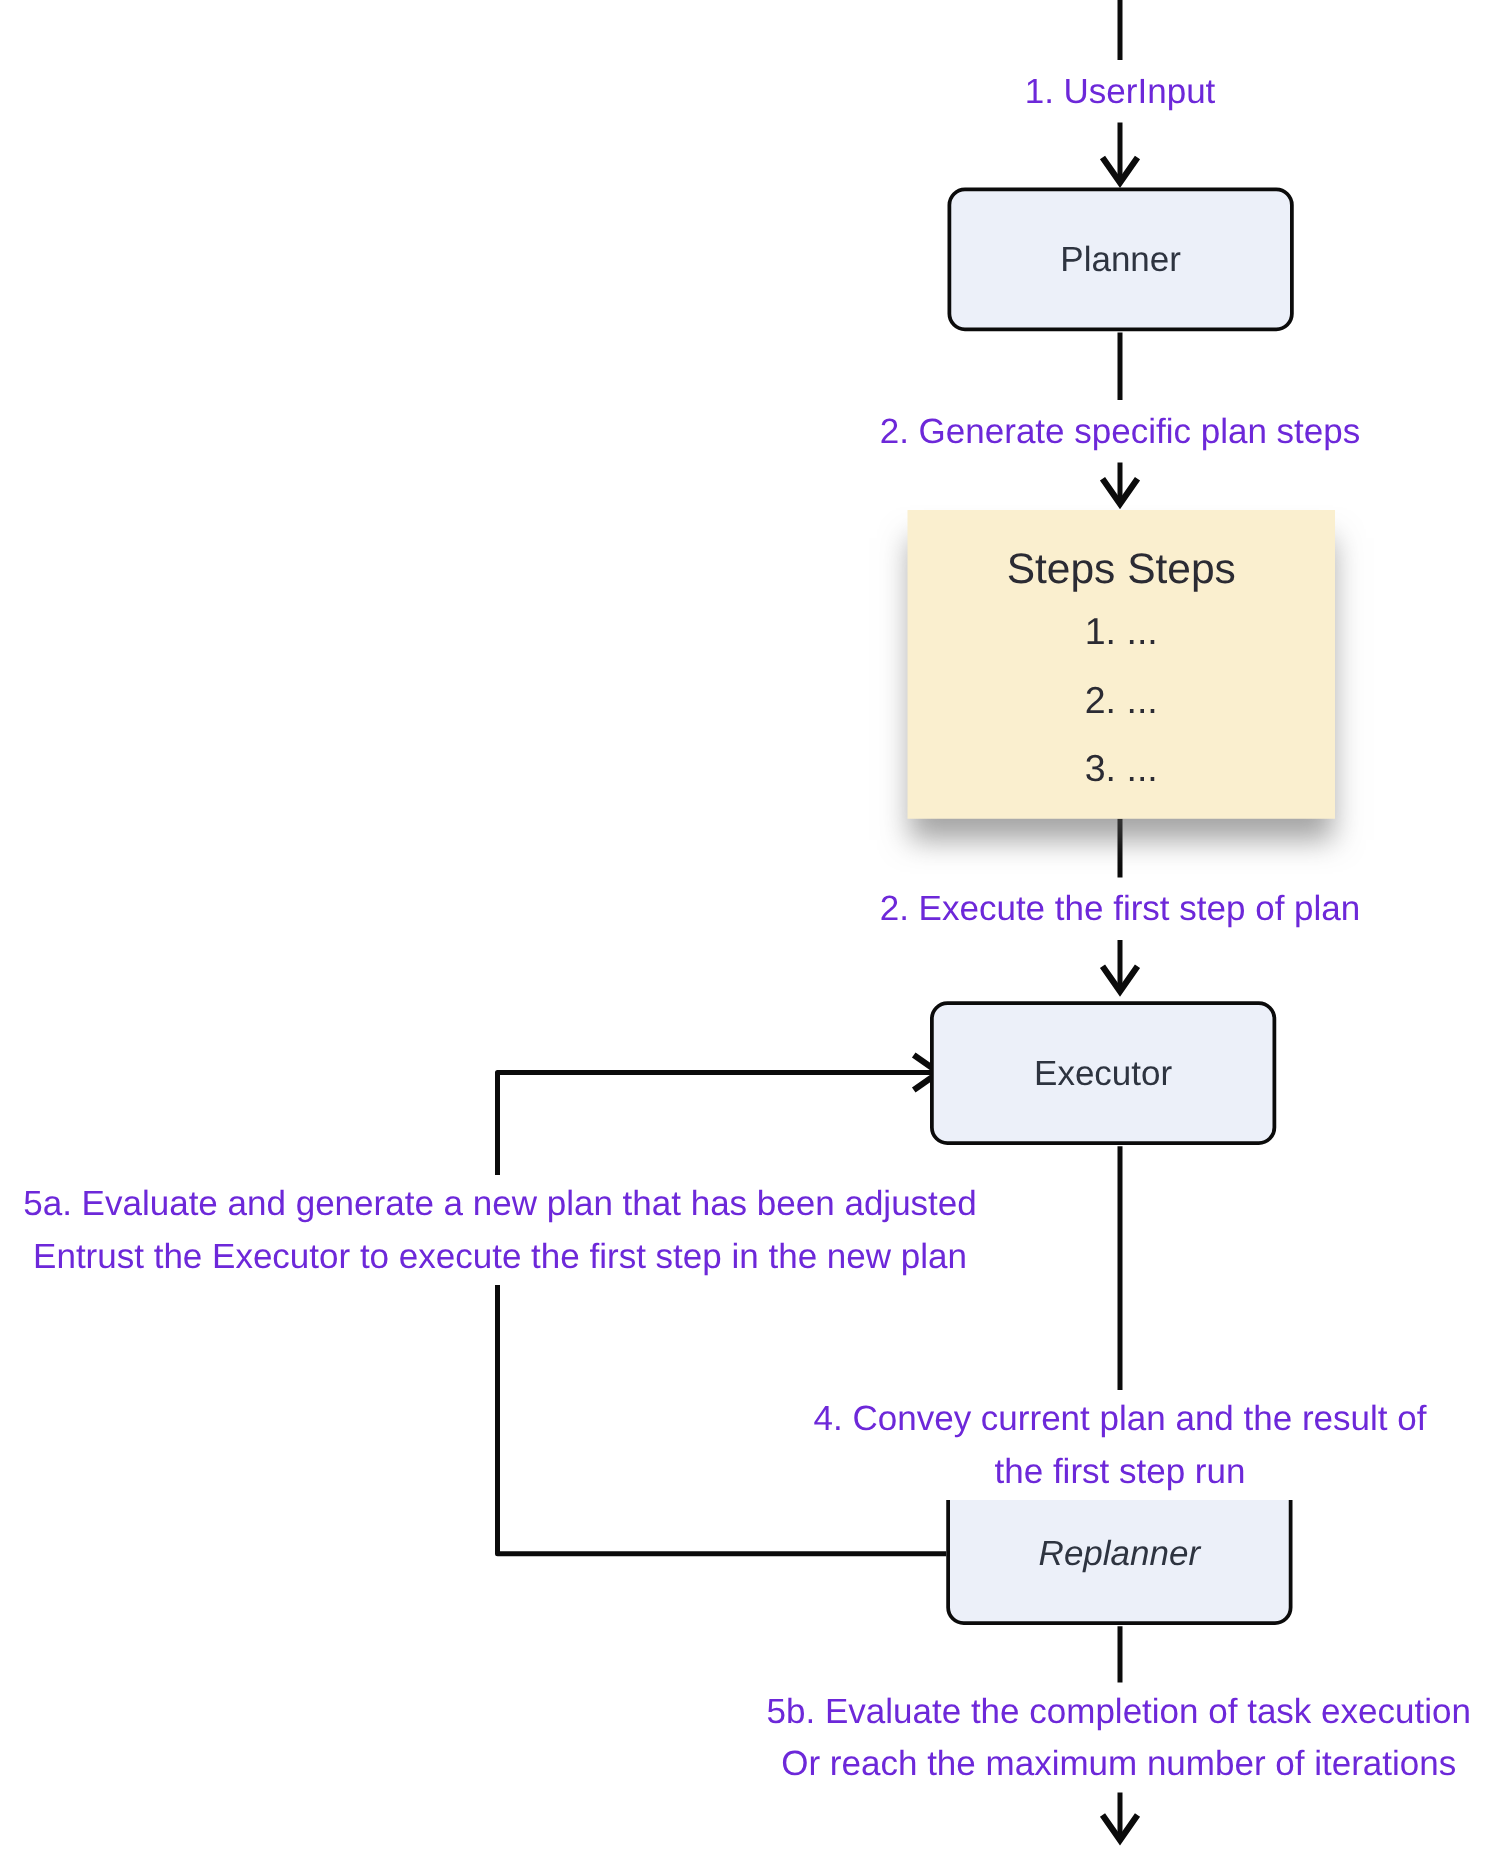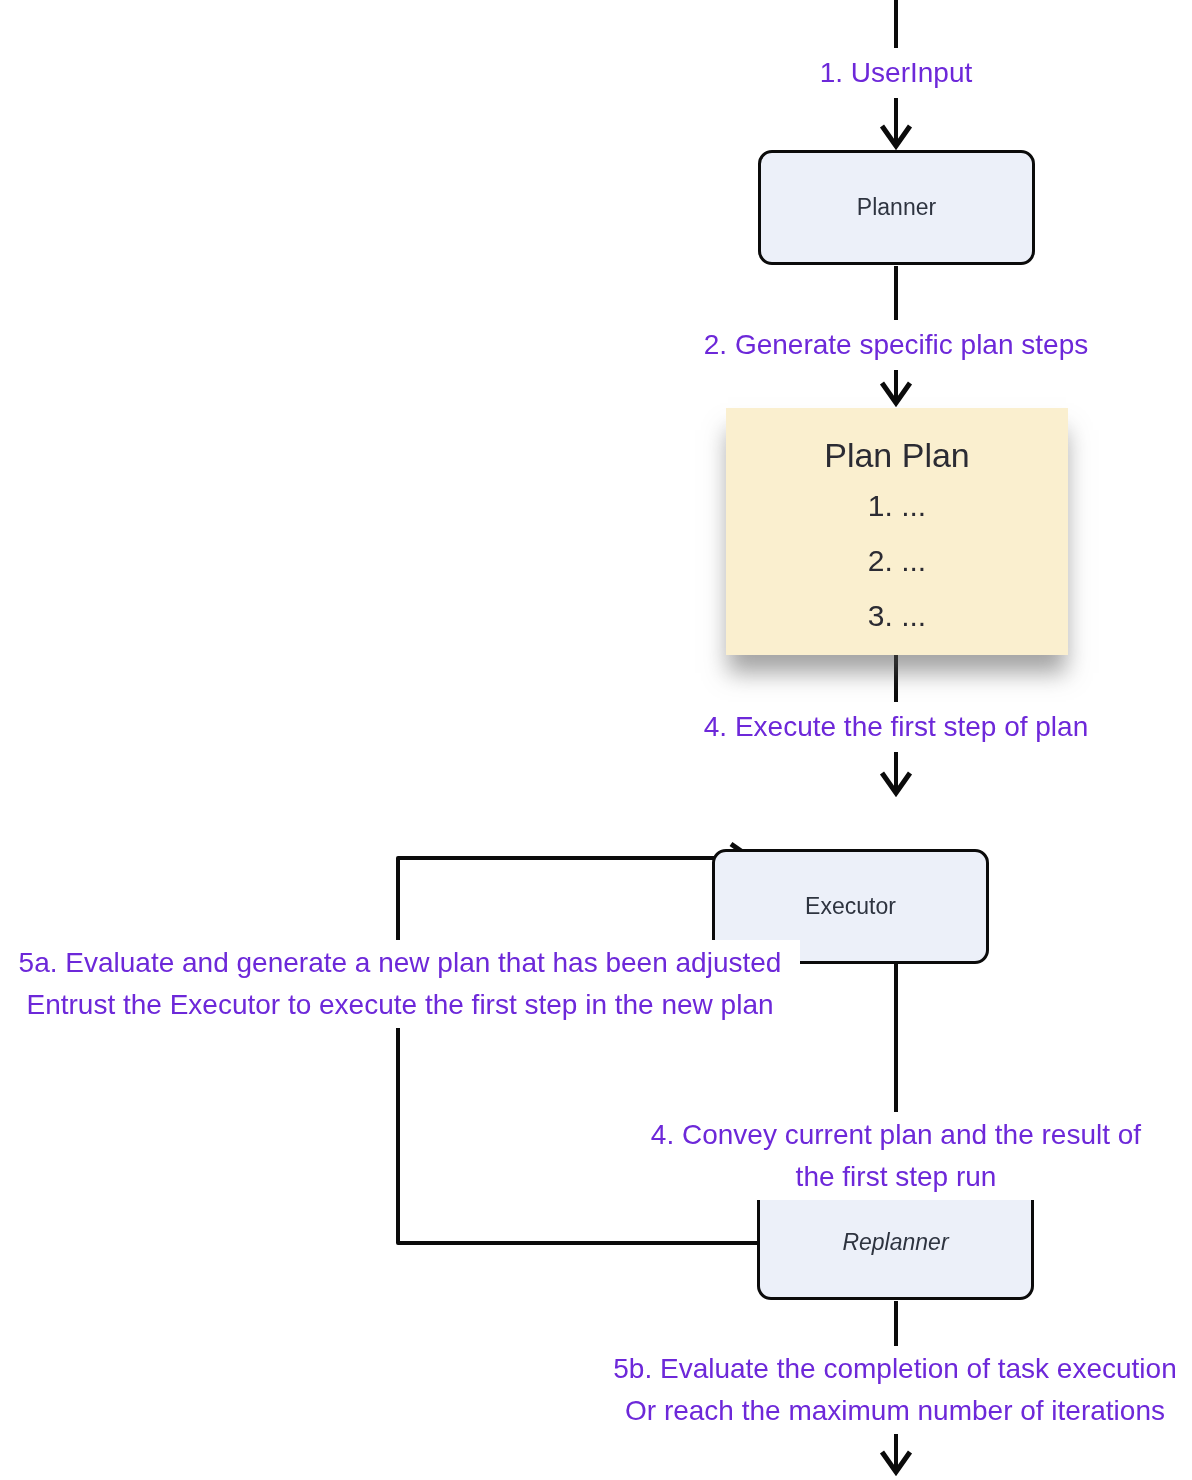--- a/index.html
+++ b/index.html
@@ -39,26 +39,26 @@
     position: absolute;
     width: 277px;
     height: 115px;
     box-sizing: border-box;
     background: #ecf0f9;
     border: 3.5px solid #0b0b0b;
     border-radius: 14px;
     display: flex;
     align-items: center;
     justify-content: center;
-    font-size: 23px;
+    font-size: 28px;
     color: #2e3440;
     z-index: 2;
   }
   #node-planner   { left: 758px; top: 150px; }
-  #node-executor  { left: 712px; top: 801px; margin-top: 48px; }
+  #node-executor  { left: 744px; top: 801px; }
   #node-replanner { left: 757px; top: 1185px; font-style: italic; }
   .plan-steps {
     position: absolute;
     left: 726px;
     top: 408px;
     width: 342px;
     height: 247px;
     box-sizing: border-box;
     background: #faefcf;
     color: #2b2b33;
@@ -130,21 +130,21 @@
       <path class="shaft" d="M896,1301 L896,1471"></path>
       <path class="head" d="M882,1452 L896,1472 L910,1452"></path>
     </g>
   </svg>
 
   <div class="node" id="node-planner">
     <span>Planner</span>
   </div>
 
   <div class="plan-steps">
-    <div class="ps-title">Plan Plan</div>
+    <div class="ps-title">Steps Steps</div>
     <div class="ps-item">1. ...</div>
     <div class="ps-item">2. ...</div>
     <div class="ps-item">3. ...</div>
   </div>
 
   <div class="node" id="node-executor">
     <span>Executor</span>
   </div>
 
   <div class="node" id="node-replanner">
@@ -153,21 +153,21 @@
 
   <div class="edge-label one-line" id="label-userinput">
     <span>1. UserInput</span>
   </div>
 
   <div class="edge-label one-line" id="label-generate">
     <span>2. Generate specific plan steps</span>
   </div>
 
   <div class="edge-label one-line" id="label-execute">
-    <span>4. Execute the first step of plan</span>
+    <span>2. Execute the first step of plan</span>
   </div>
 
   <div class="edge-label two-line" id="label-convey">
     <div>4. Convey current plan and the result of</div>
     <div>the first step run</div>
   </div>
 
   <div class="edge-label two-line" id="label-replan">
     <div>5a. Evaluate and generate a new plan that has been adjusted</div>
     <div>Entrust the Executor to execute the first step in the new plan</div>

